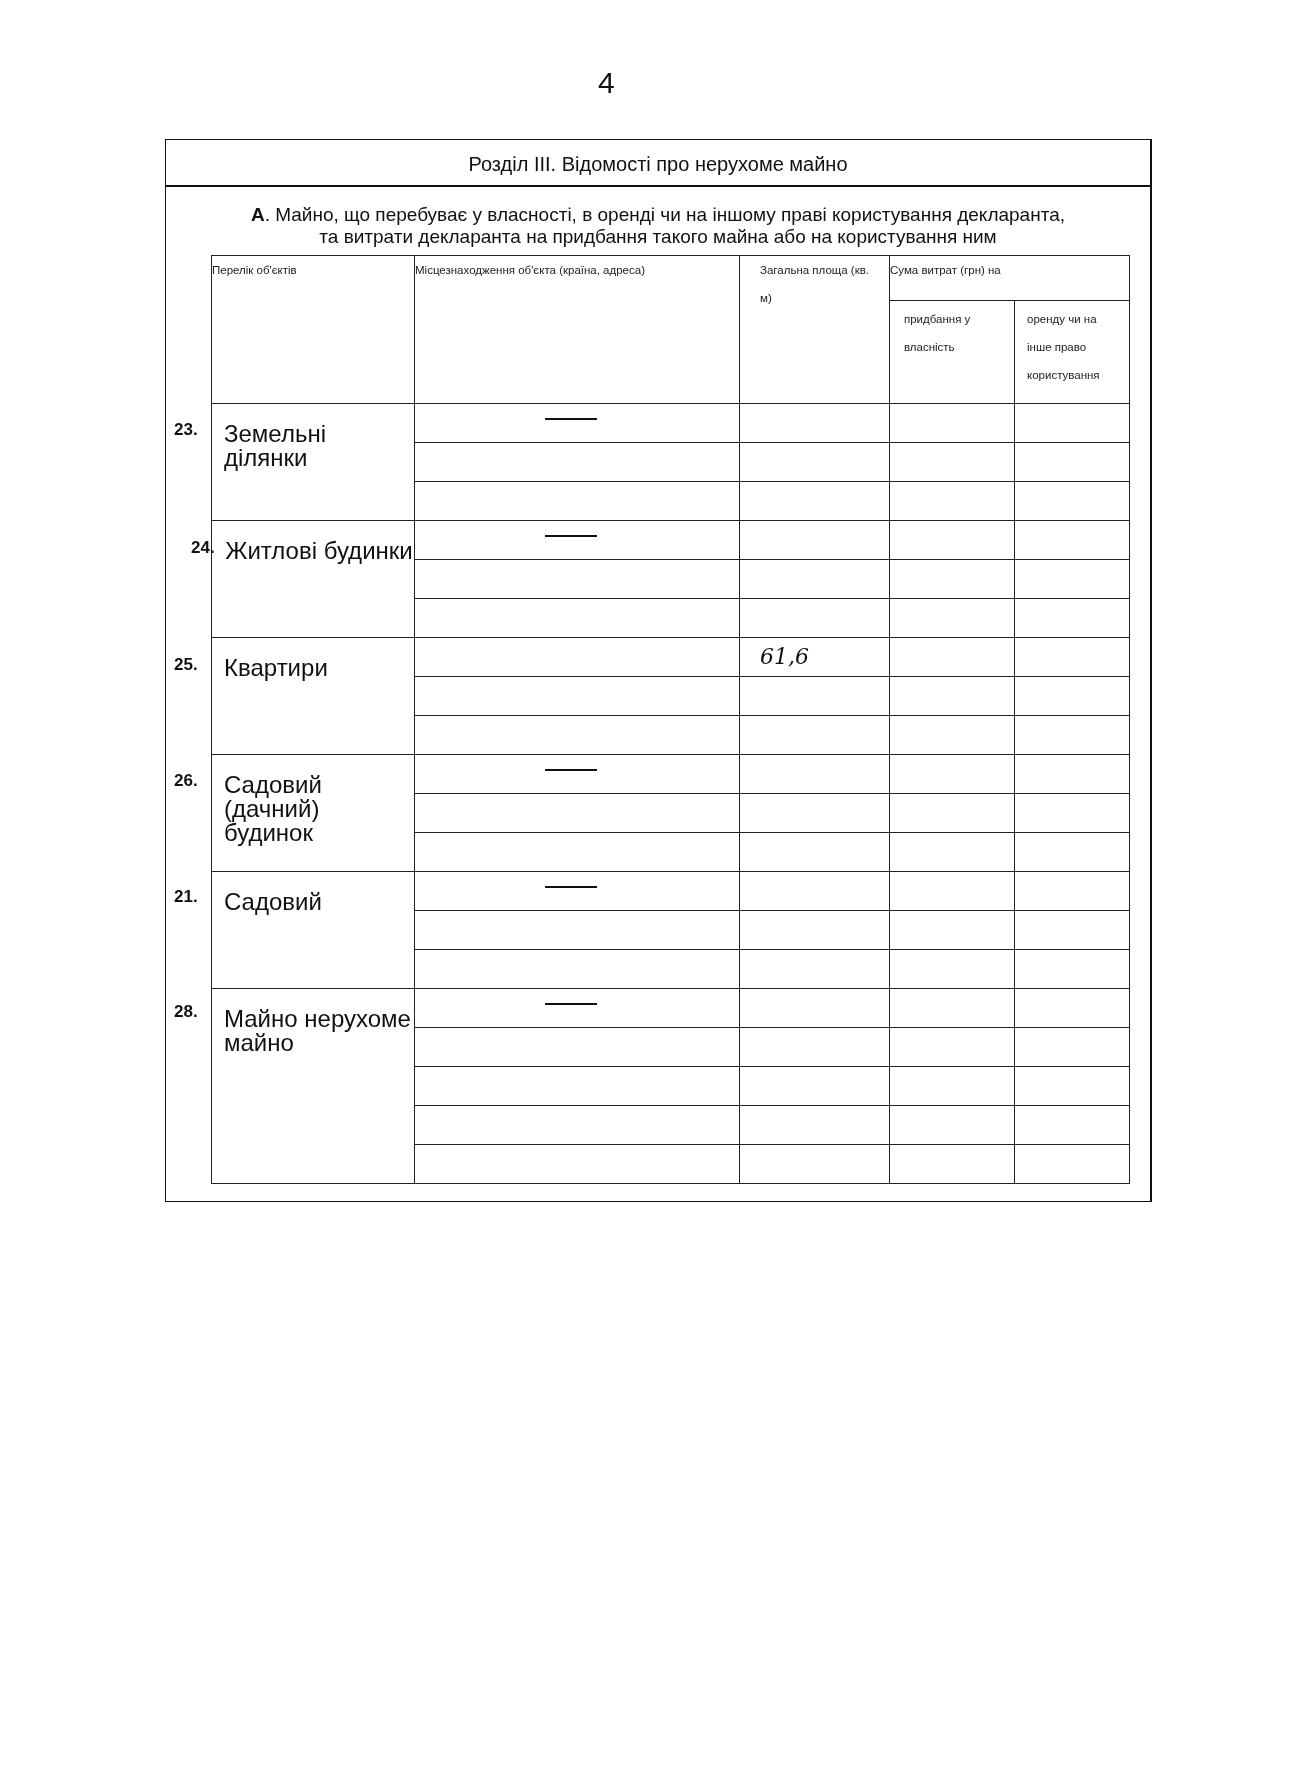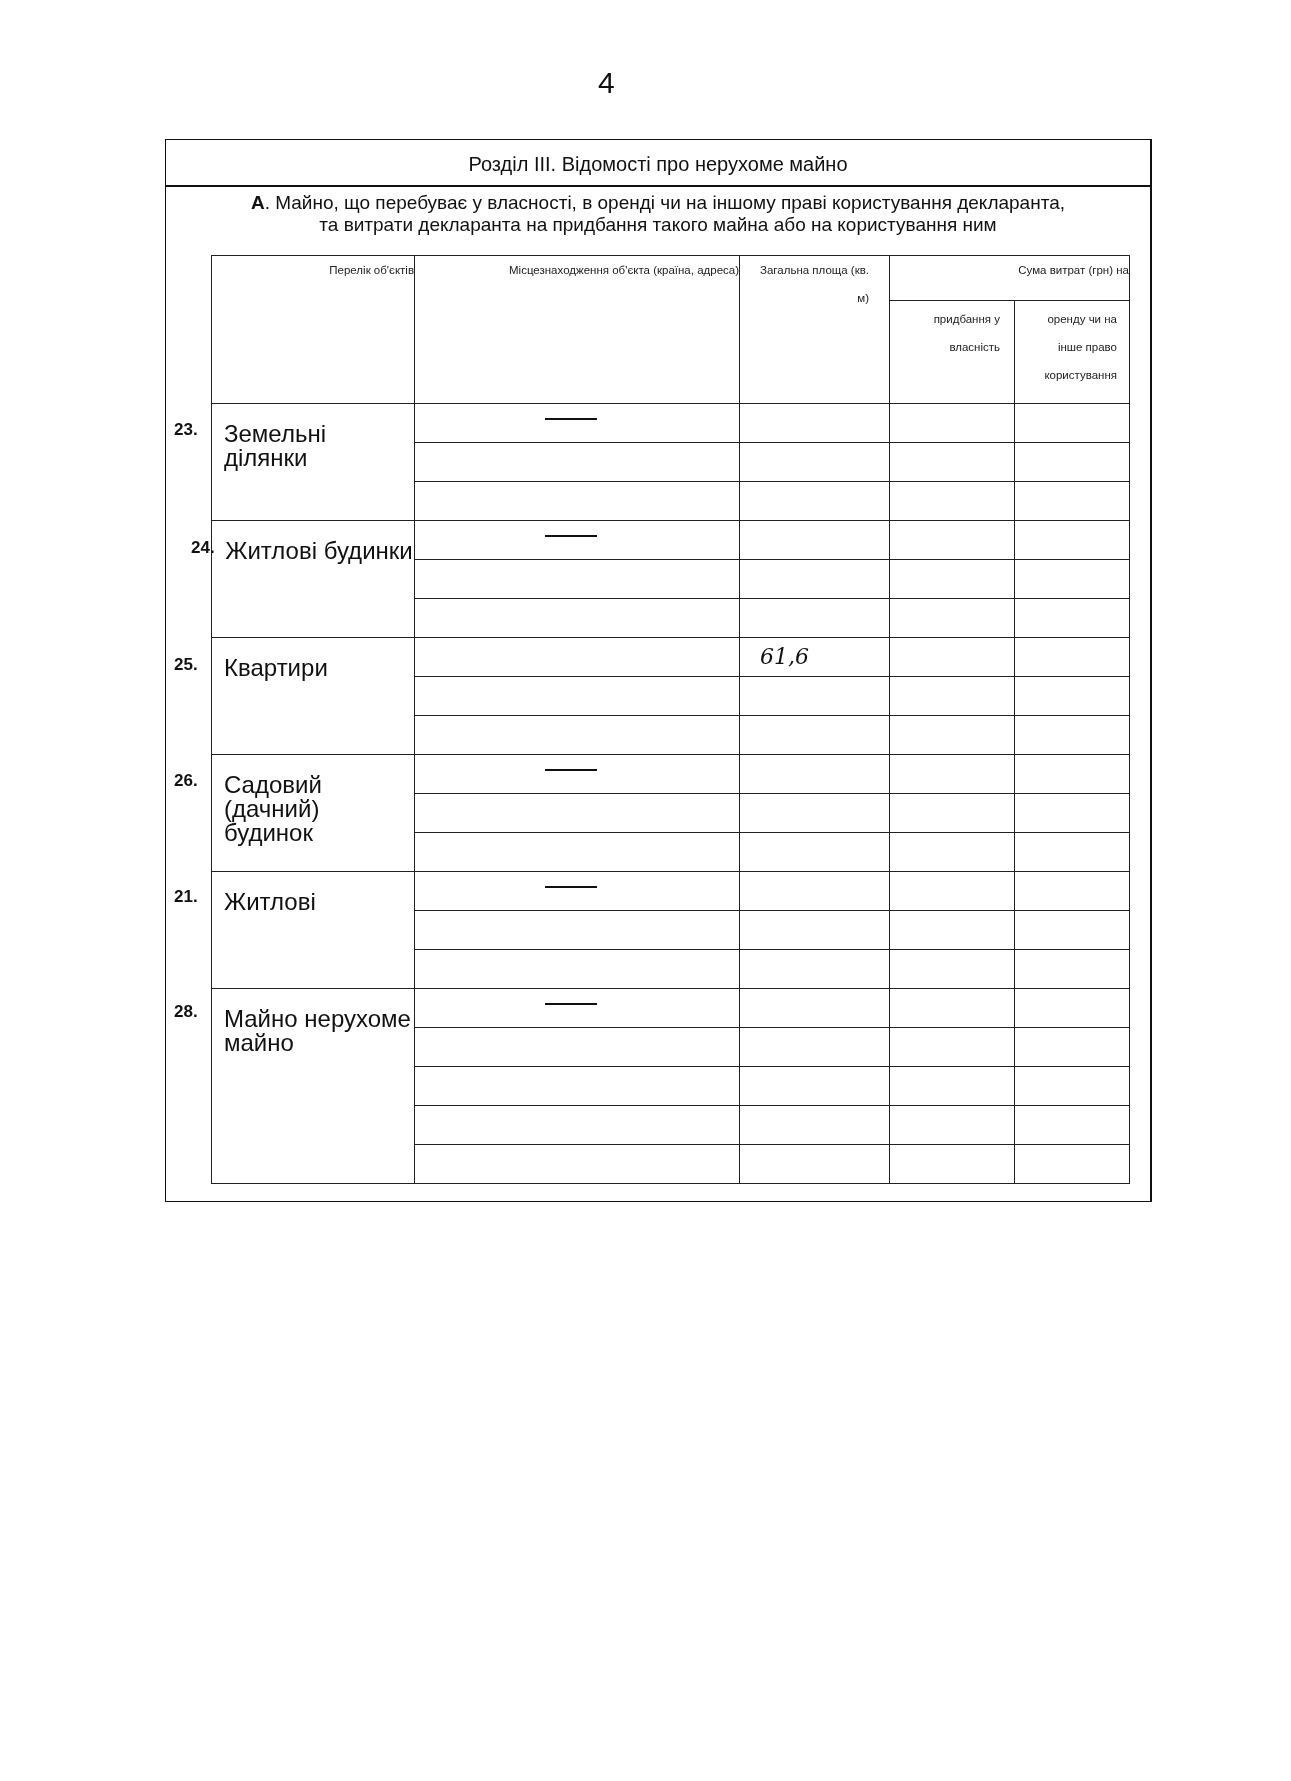--- a/index.html
+++ b/index.html
@@ -1,24 +1,24 @@
 <!DOCTYPE html>
 <html><head>
 <meta charset="utf-8">
 <style>
   html, body { margin:0; padding:0; background:#ffffff; }
   body { width:1291px; height:1781px; position:relative; overflow:hidden; font-family:"Liberation Sans", sans-serif; color:#111; }
   .page-num { position:absolute; left:598px; top:66px; font-size:30px; font-family:"Liberation Sans", sans-serif; }
   .outer { position:absolute; left:165px; top:139px; width:987px; height:1063px; border:1.5px solid #111; border-right-width:2px; box-sizing:border-box;padding-left:44px; }
   .section-title { position:absolute; left:0; right:0; top:0; height:45px; border-bottom:2px solid #111; text-align:center; line-height:48px; font-size:20px; font-family:"Liberation Sans", sans-serif; }
-  .subtitle { position:absolute; left:0; right:0; top:52px; text-align:center; font-size:19px; line-height:22px; }
+  .subtitle { position:absolute; left:0; right:0; top:64px; text-align:center; font-size:19px; line-height:22px; }
   .subtitle b { font-weight:bold; }
   .tbl { position:absolute; left:45px; top:115px; width:918px; border-collapse:collapse; table-layout:fixed; }
   .tbl th, .tbl td { border:1px solid #222; padding:0; font-weight:normal; vertical-align:top; }
-  .tbl th { font-size:11.5px; text-align:right; line-height:28px; color:#222; }
+  .tbl th { font-size:11.5px; text-align:left; line-height:28px; color:#222; }
   .tbl .h2 { height:98px; line-height:28px; padding-top:4px; }
   .num { position:absolute; left:8px; font-size:17px; font-weight:bold; }
   .objname { font-size:24px; padding:18px 0 0 12px !important; line-height:24px; }
   .sub td { height:38px; border-top:1px dotted #333; }
   .sub td.first { border-top:1px solid #222; }
   .hw { font-family:"DejaVu Serif", serif; font-style:italic; font-size:22px; padding-left:20px; line-height:38px; }
   .dash { display:block; width:52px; height:0; border-top:2px solid #111; margin:14px 0 0 130px; }
 </style>
 </head>
 <body>
@@ -129,21 +129,21 @@
           <td></td>
           <td></td>
         </tr>
         <tr class="sub">
           <td></td>
           <td></td>
           <td></td>
           <td></td>
         </tr>
         <tr class="sub">
-          <td rowspan="3" class="first objname" style="position: relative;">Житлові</td>
+          <td rowspan="3" class="first objname" style="position: relative;">Садовий</td>
           <td class="first">
             <span class="dash"></span>
           </td>
           <td class="first"></td>
           <td class="first"></td>
           <td class="first"></td>
         </tr>
         <tr class="sub">
           <td></td>
           <td></td>

